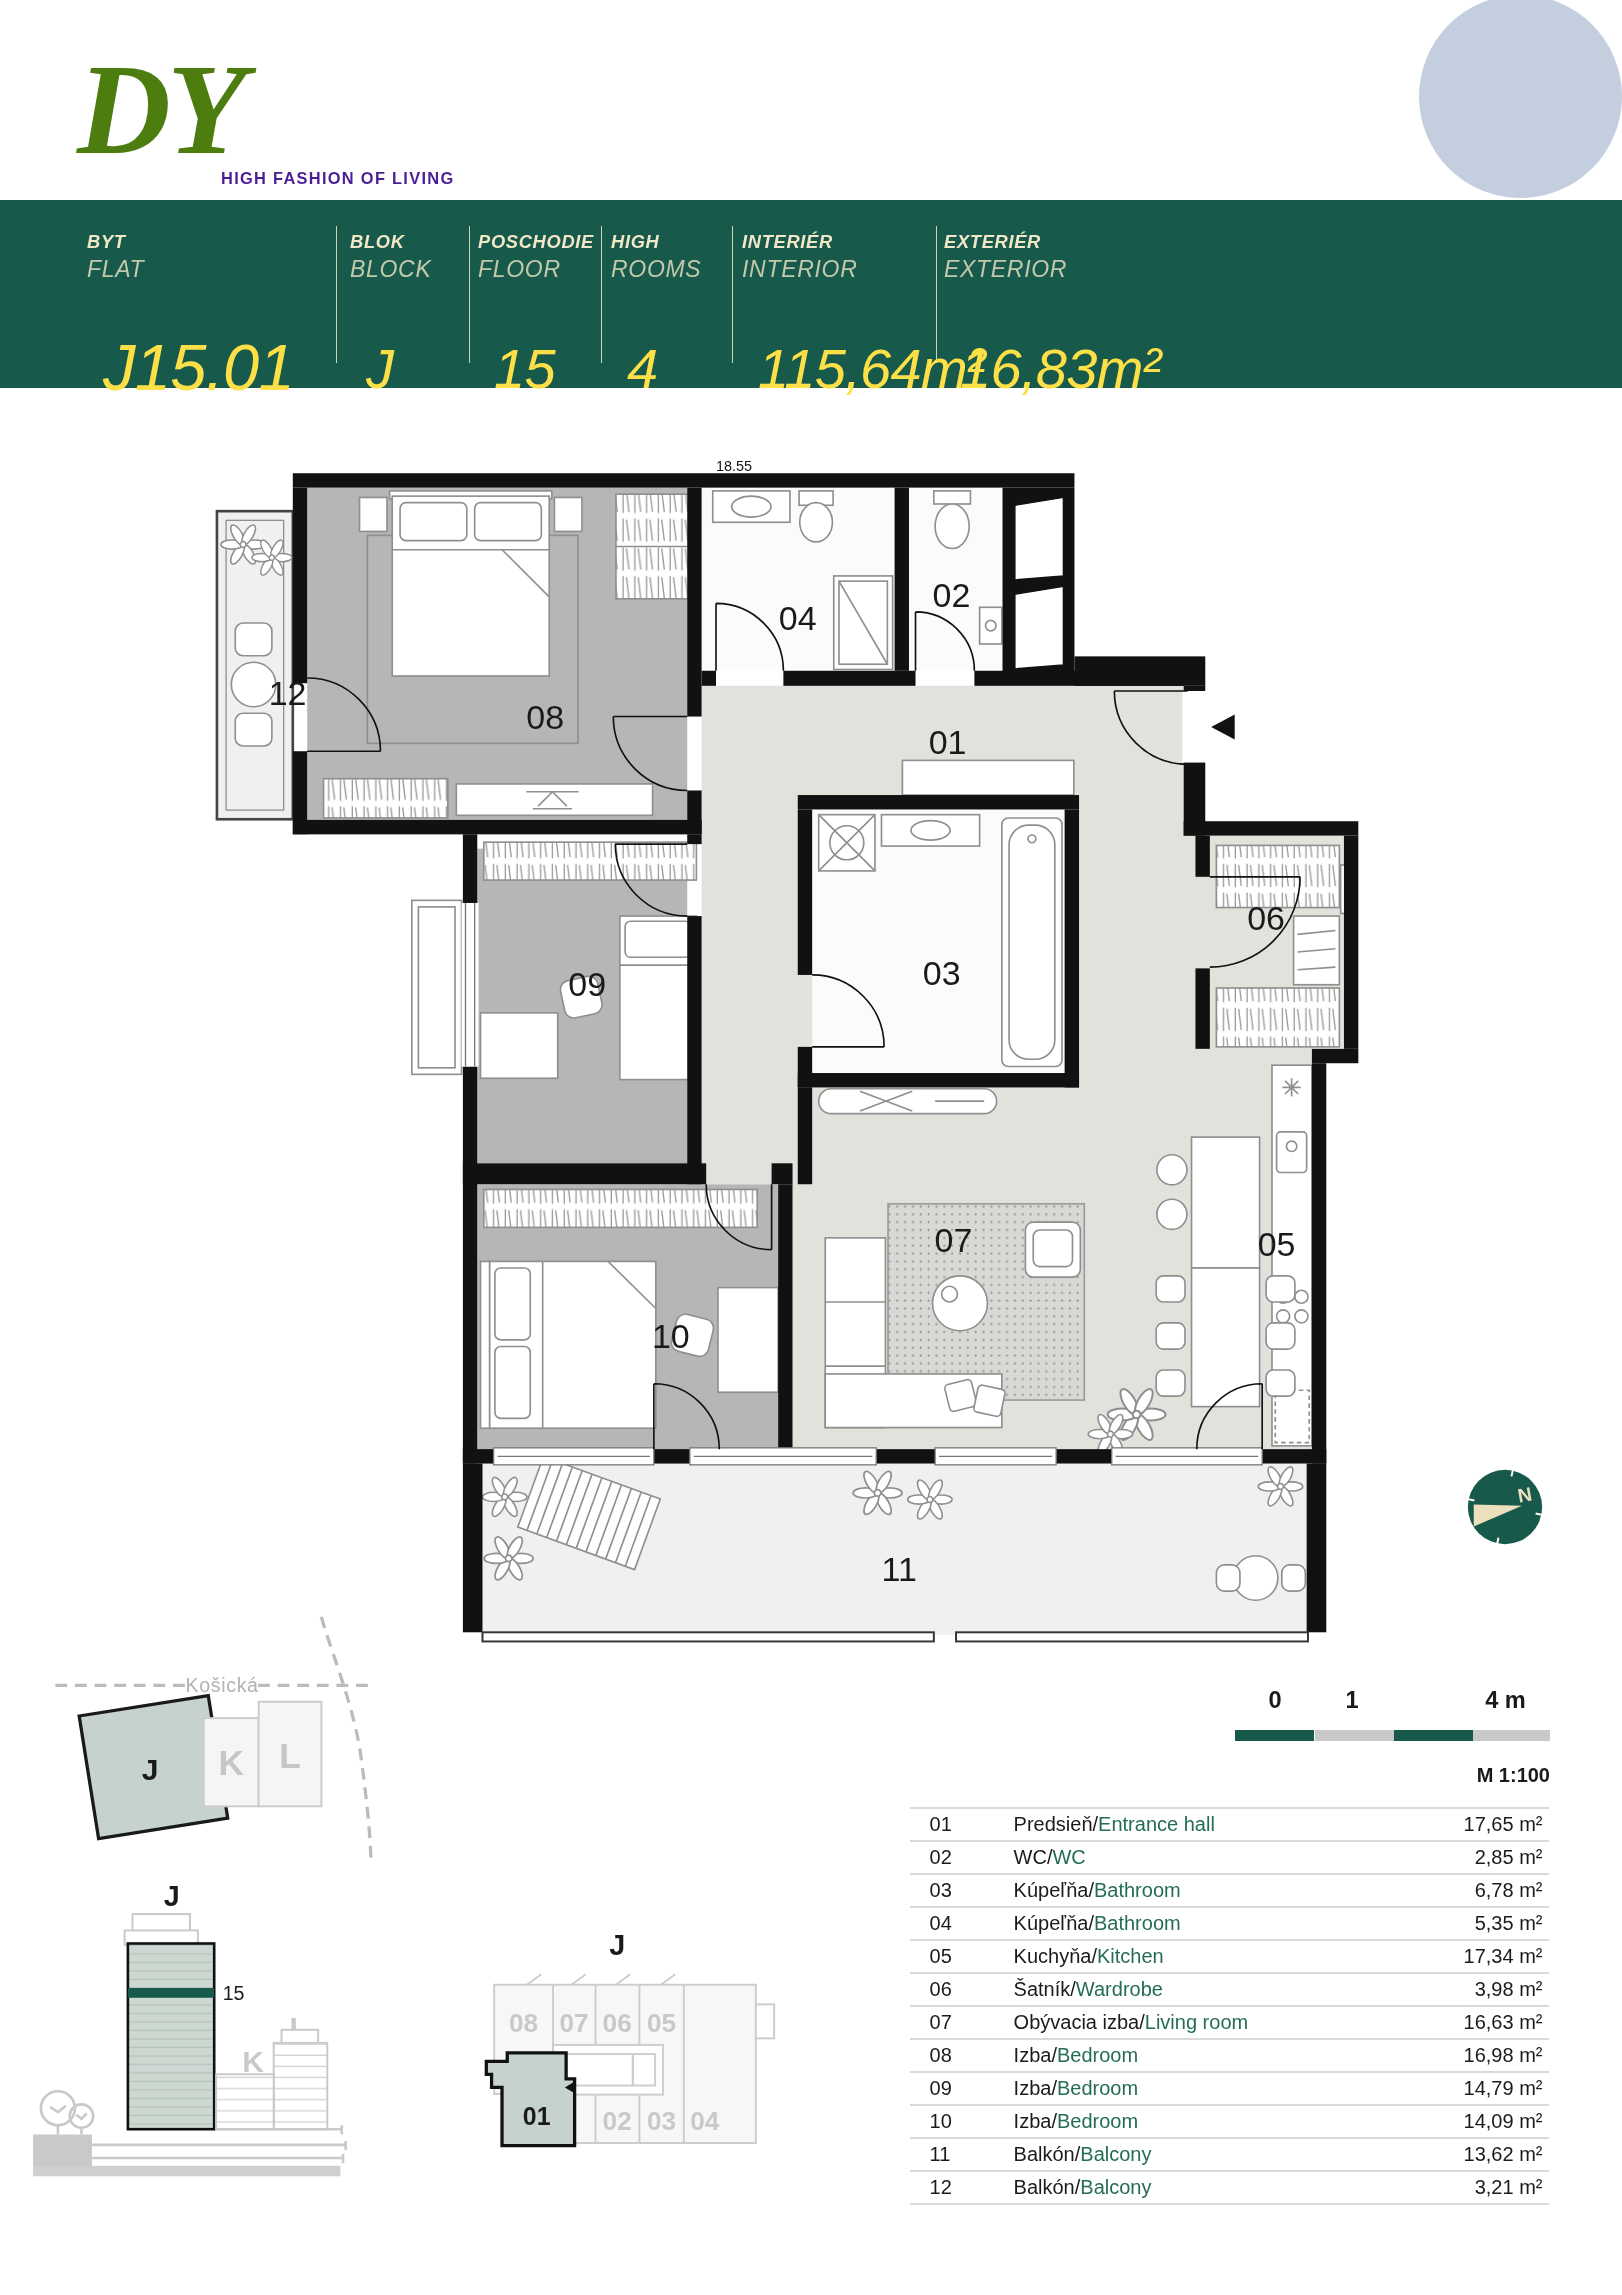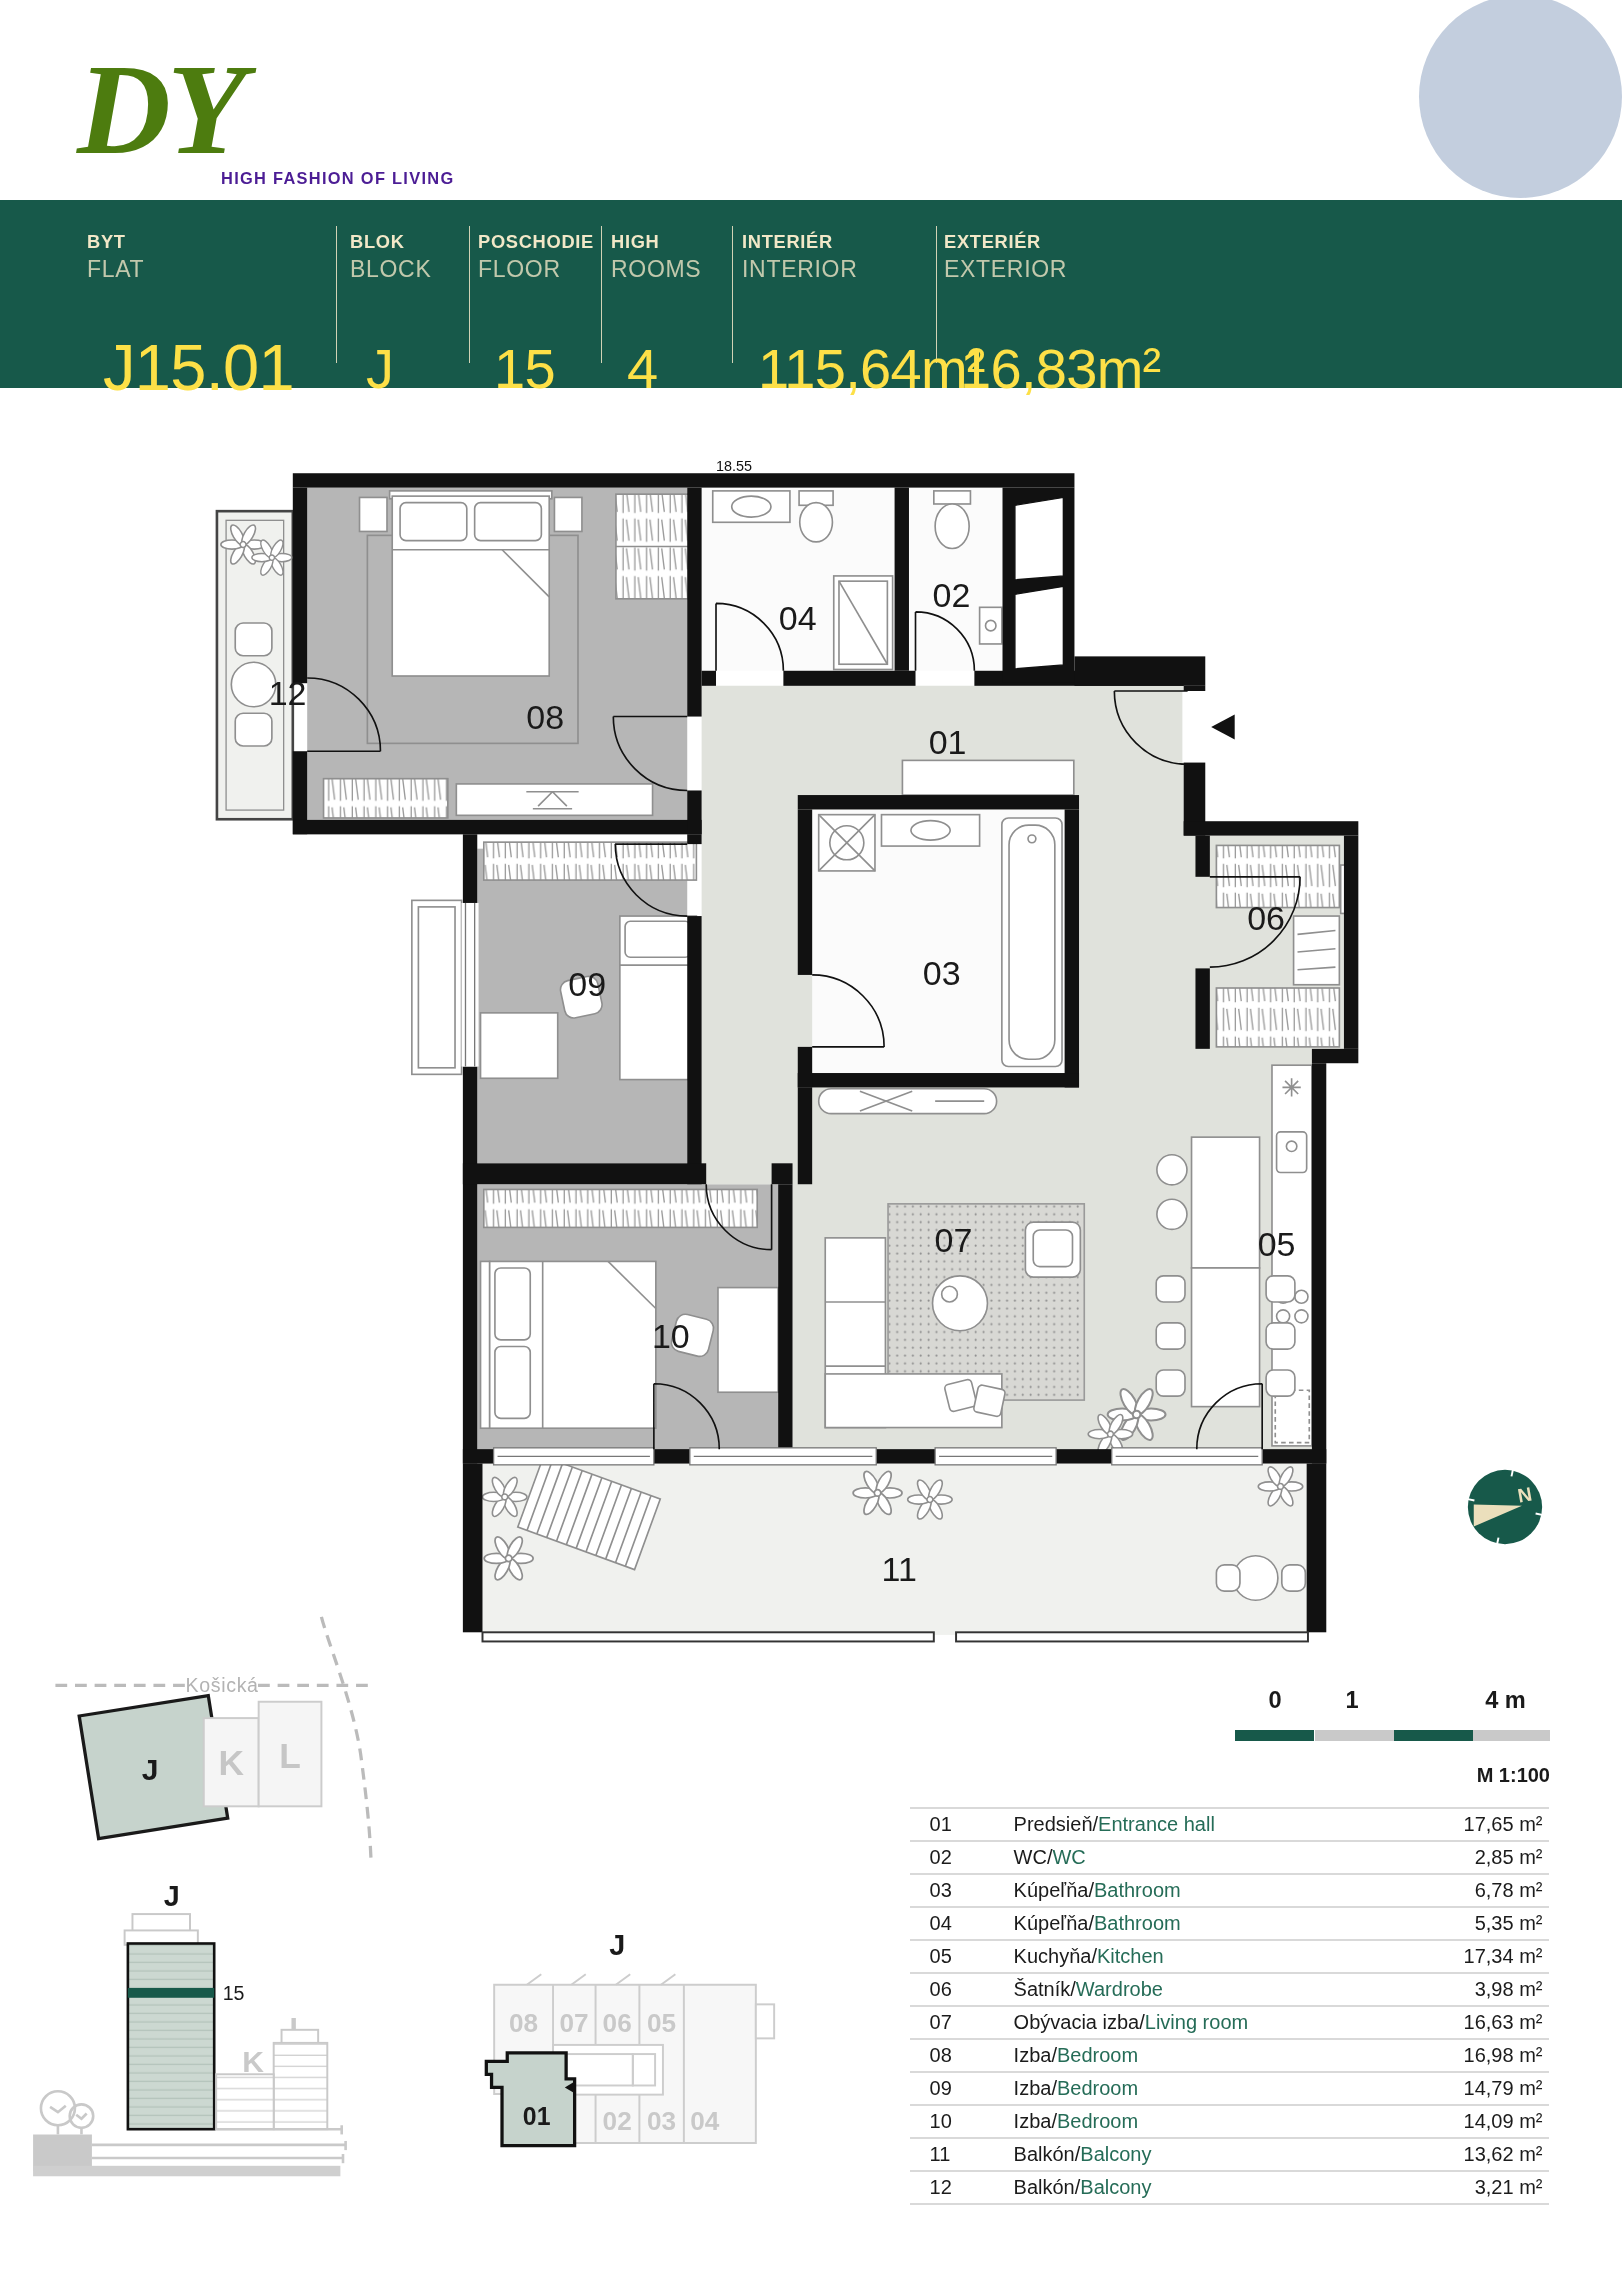--- a/index.html
+++ b/index.html
@@ -10,21 +10,21 @@
   
   .logo-dy{left:77px;top:51px;font-family:"Liberation Serif",serif;font-weight:700;
            font-size:130px;line-height:116px;color:#4d7c0f;letter-spacing:-3.9px;font-style:italic;}
   .logo-name{left:219px;top:63px;font-family:"Liberation Serif",serif;font-weight:400;
              font-size:56px;line-height:48px;color:#17594A;letter-spacing:0.7px;}
   .logo-tag{left:221px;top:169px;font-size:16.4px;font-weight:700;color:#4c1d95;letter-spacing:1.3px;}
 
   
   .circle{left:1419px;top:-5.2px;width:203px;height:203px;border-radius:50%;background:#C3CEDE;}
   .bar{left:0;top:200px;width:1623px;height:188px;background:#17594A;}
-  .bar .col{position:absolute;top:0;height:100%;}
+  .bar .col{position:absolute;top:0;height:100%;font-style:italic;}
   .h-sk{font-size:18.3px;font-weight:700;color:#F2E8C8;letter-spacing:0.7px;}
   .h-en{font-size:23px;font-weight:400;color:#F2E8C8;opacity:.78;letter-spacing:0.7px;margin-top:2.6px;}
   .h-val{position:absolute;bottom:18.3px;left:16px;font-size:56px;font-weight:500;color:#fde047;
          letter-spacing:-0.7px;white-space:nowrap;}
   .h-val.big{font-size:65px;bottom:14.4px;}
   .vline{position:absolute;top:26px;width:1.3px;height:137px;background:rgba(242,232,200,.85);}
 
   
   svg text{font-family:"Liberation Sans",sans-serif;}
   .rlab{font-size:52px;fill:#1a1a1a;}

